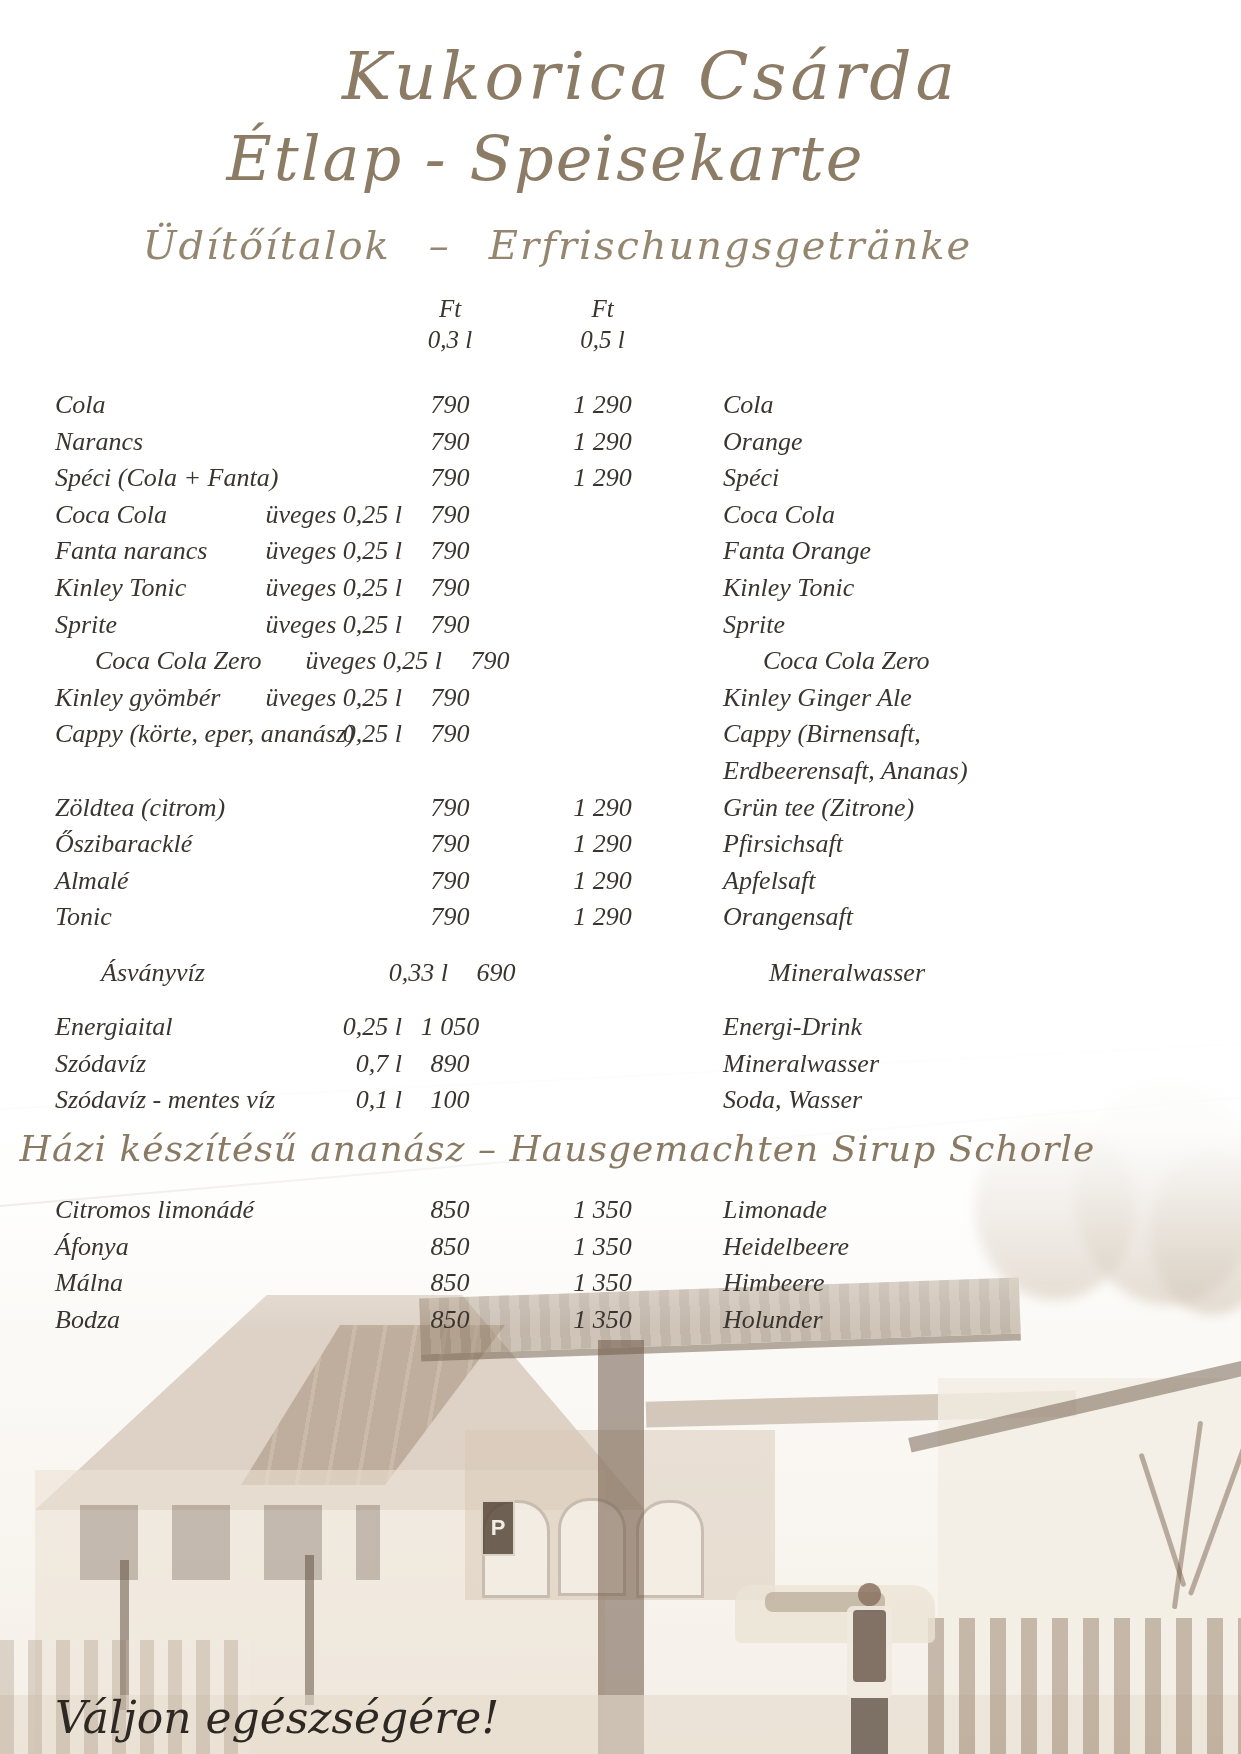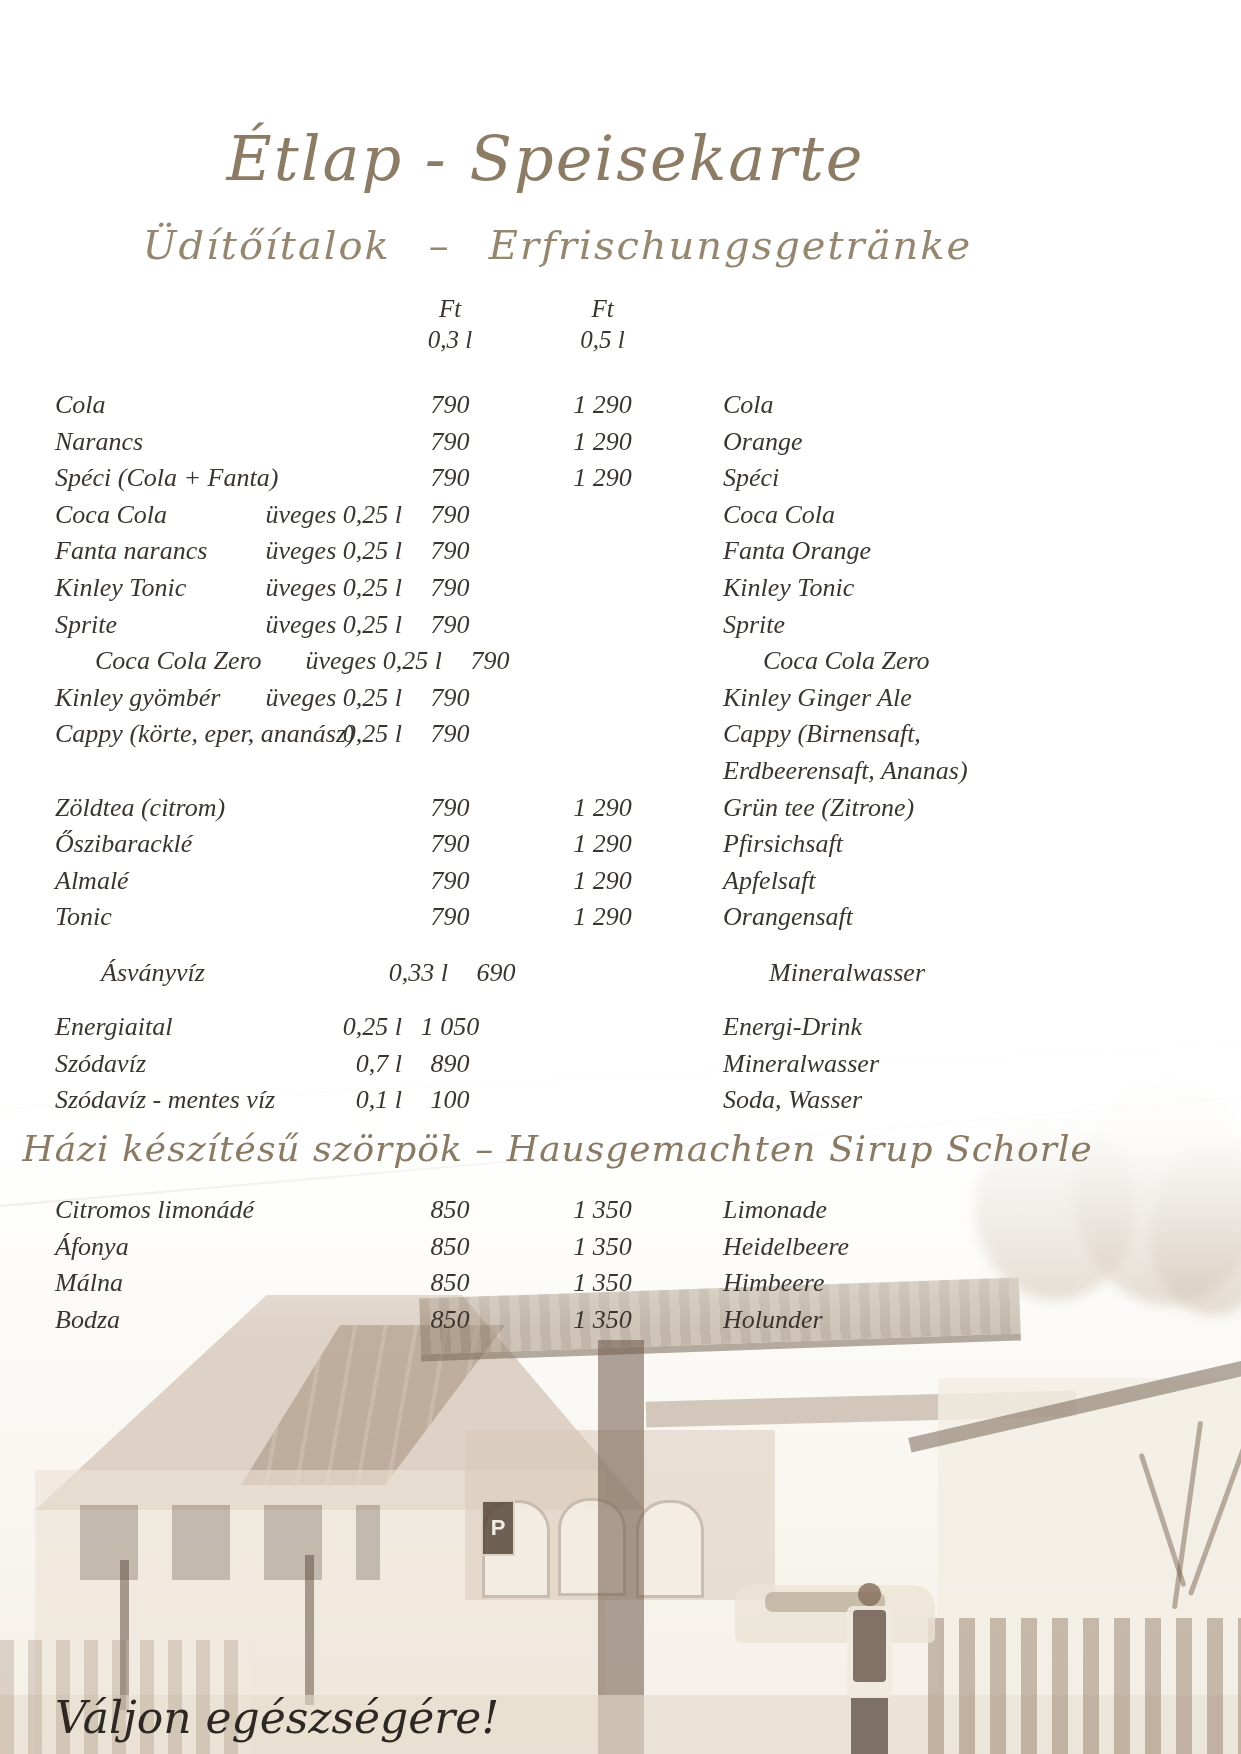--- a/index.html
+++ b/index.html
@@ -124,20 +124,21 @@
     <div class="vest"></div>
     <div class="legs"></div>
     <div class="p-sign">
       <span>P</span>
     </div>
     <div class="fade"></div>
   </div>
 
   <div class="content">
 
+    <div class="center-line title title1">Kukorica Csárda</div>
     <div class="center-line title title2">Étlap - Speisekarte</div>
 
     <div class="center-line title heading1">
       <span>Üdítőítalok</span>
       <span>–</span>
       <span>Erfrischungsgetränke</span>
     </div>
 
     <div class="colhead ch-ft">
       <span class="c-p1">Ft</span>
@@ -277,21 +278,21 @@
         </div>
         <div class="row" style="top: 695.4px;">
           <span class="c-name">Szódavíz - mentes víz</span>
           <span class="c-size">0,1 l</span>
           <span class="c-p1">100</span>
           <span class="c-p2"></span>
           <span class="c-de">Soda, Wasser</span>
         </div>
       </div>
 
-    <div class="center-line title heading2">Házi készítésű szörpök – Hausgemachten Sirup Schorle</div>
+    <div class="center-line title heading2">Házi készítésű ananász – Hausgemachten Sirup Schorle</div>
 
     <div class="rows rows-syrups" id="syrups-rows">
         <div class="row" style="top: 0px;">
           <span class="c-name">Citromos limonádé</span>
           <span class="c-size"></span>
           <span class="c-p1">850</span>
           <span class="c-p2">1 350</span>
           <span class="c-de">Limonade</span>
         </div>
         <div class="row" style="top: 36.6px;">

